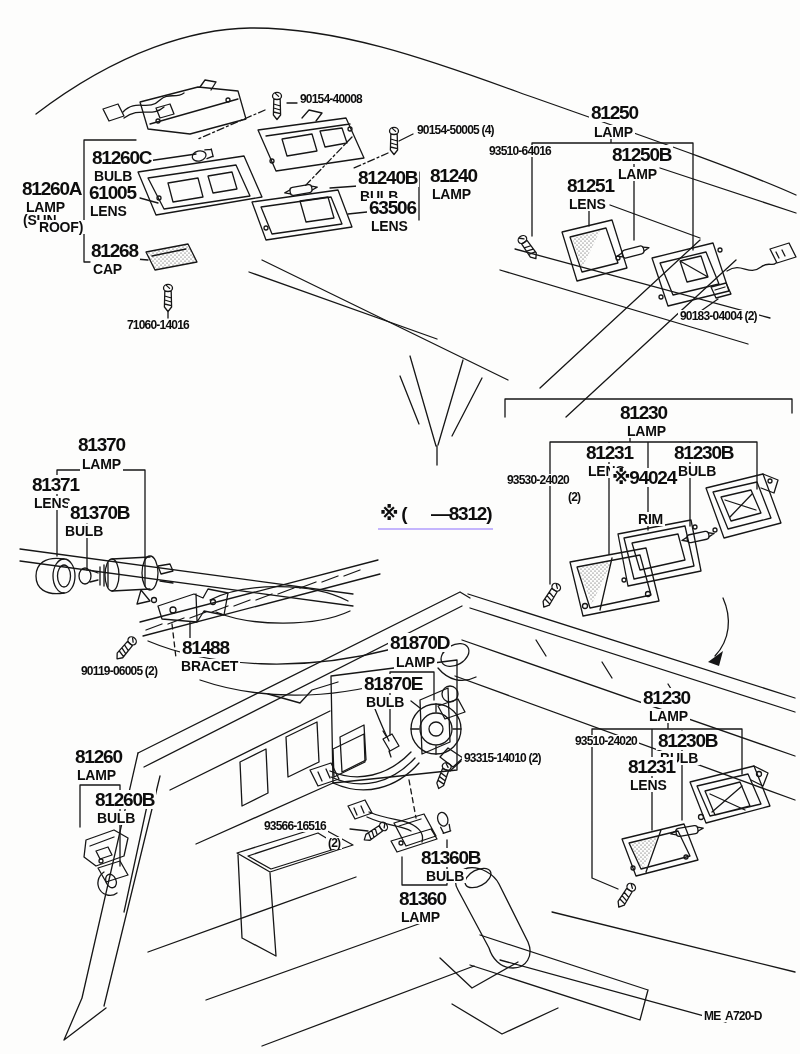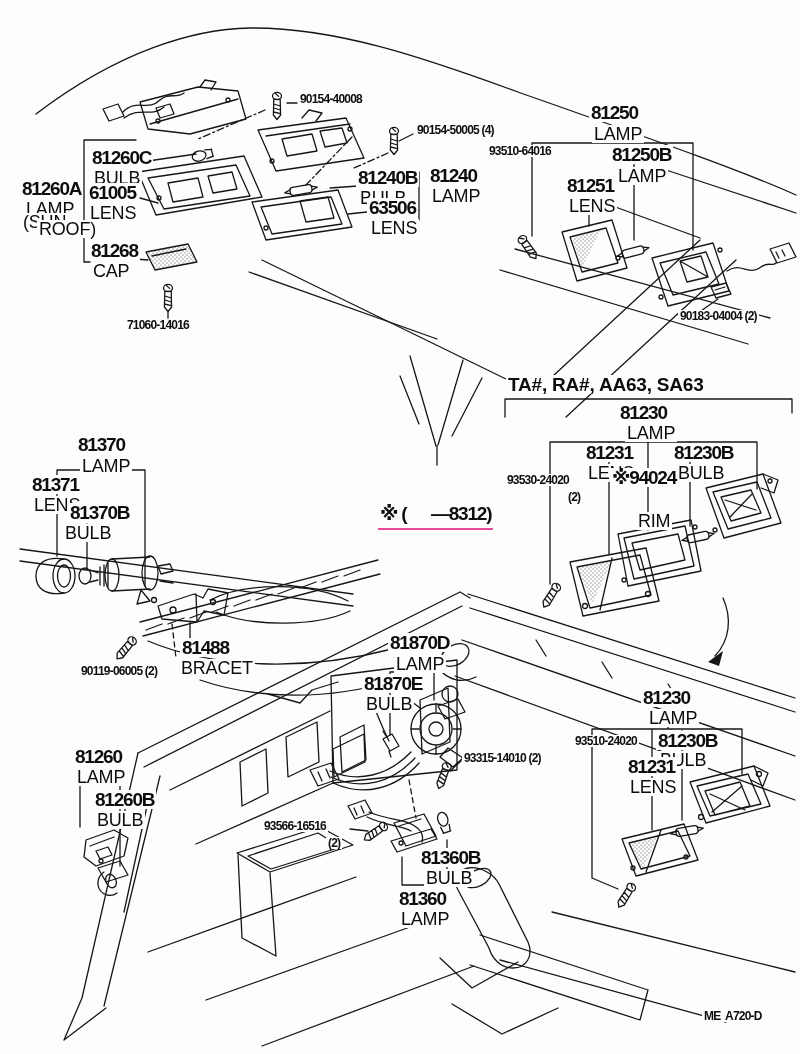--- a/index.html
+++ b/index.html
@@ -2,23 +2,23 @@
 <html><head>
 <meta charset="utf-8">
 <style>
   html,body{margin:0;padding:0;background:#f4f4f2;}
   #stage{position:relative;width:800px;height:1054px;background:#fdfdfc;overflow:hidden;
          font-family:"Liberation Sans","DejaVu Sans",sans-serif;color:#0d0d0d;}
   #art{position:absolute;left:0;top:0;}
   .lbl{position:absolute;white-space:pre;background:#fdfdfc;padding:0 2px;z-index:5;}
   .lg{font-weight:bold;font-size:19px;line-height:1;letter-spacing:-1.2px;}
   .md{font-weight:bold;font-size:12px;line-height:1;letter-spacing:-0.8px;}
-  .sm{font-weight:normal;font-size:18px;line-height:1;letter-spacing:-0.2px;}
+  .sm{font-weight:bold;font-size:14px;line-height:1;letter-spacing:-0.2px;}
   .hd{font-weight:bold;font-size:19px;line-height:1;letter-spacing:-0.2px;}
-  .note{border-bottom:2px solid #ec4899;padding-bottom:5px;}
+  .note{border-bottom:2px solid #c4b5fd;padding-bottom:5px;}
 </style>
 </head>
 <body>
 
 <div id="stage">
 
 <svg id="art" width="800" height="1054" viewBox="0 0 800 1054" fill="none" stroke="#161616" stroke-width="1.3" stroke-linecap="round" stroke-linejoin="round">
   <defs>
     <pattern id="stip" width="4" height="4" patternUnits="userSpaceOnUse">
       <circle cx="1" cy="1" r="0.55" fill="#333" stroke="none"></circle>
@@ -254,21 +254,20 @@
   <div class="lbl sm" style="left:358px;top:189px">BULB</div>
 
   <div class="lbl lg" style="left:428px;top:166px">81240</div>
   <div class="lbl sm" style="left:430px;top:187px">LAMP</div>
 
   <div class="lbl lg" style="left:367px;top:198px">63506</div>
   <div class="lbl sm" style="left:369px;top:219px">LENS</div>
 
   <div class="lbl md" style="left:678px;top:310px">90183-04004 (2)</div>
 
-  <div class="lbl hd" style="left:506px;top:375px">TA#, RA#, AA63, SA63</div>
 
   <div class="lbl lg" style="left:618px;top:403px">81230</div>
   <div class="lbl sm" style="left:625px;top:424px">LAMP</div>
 
   <div class="lbl lg" style="left:584px;top:443px">81231</div>
   <div class="lbl sm" style="left:586px;top:464px">LENS</div>
 
   <div class="lbl lg" style="left:672px;top:443px">81230B</div>
   <div class="lbl sm" style="left:676px;top:464px">BULB</div>
 

